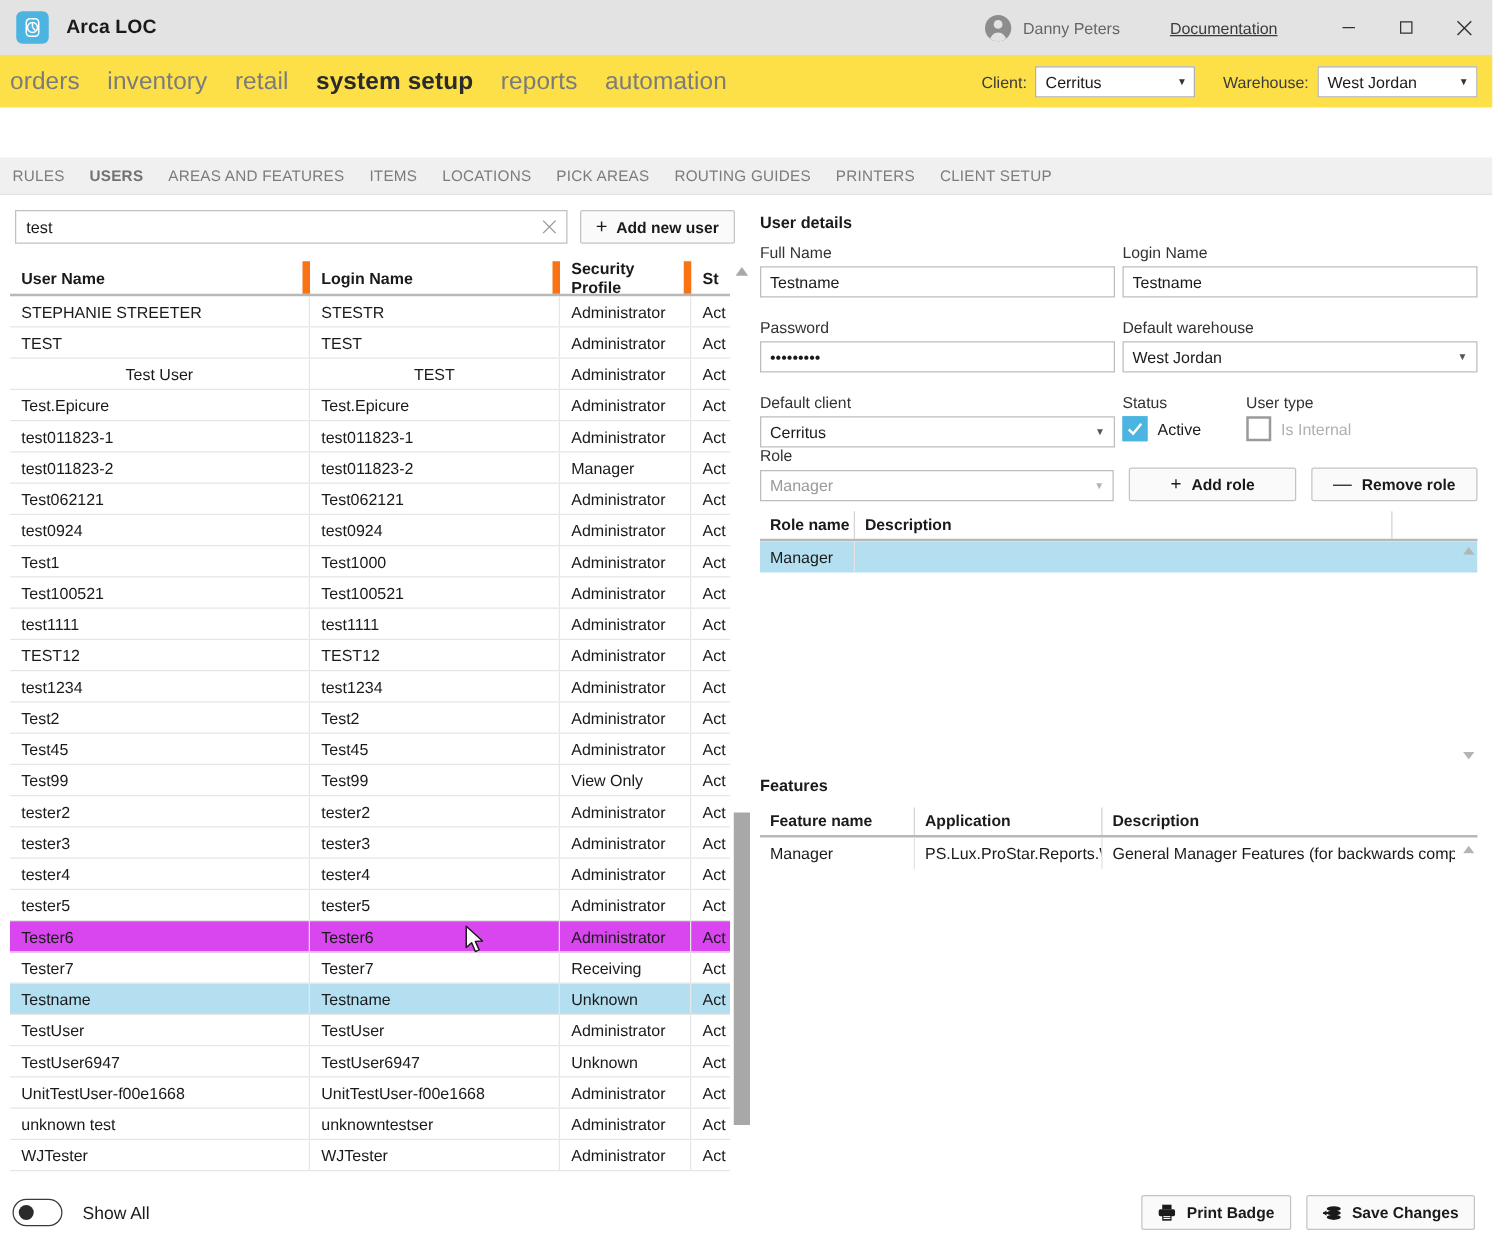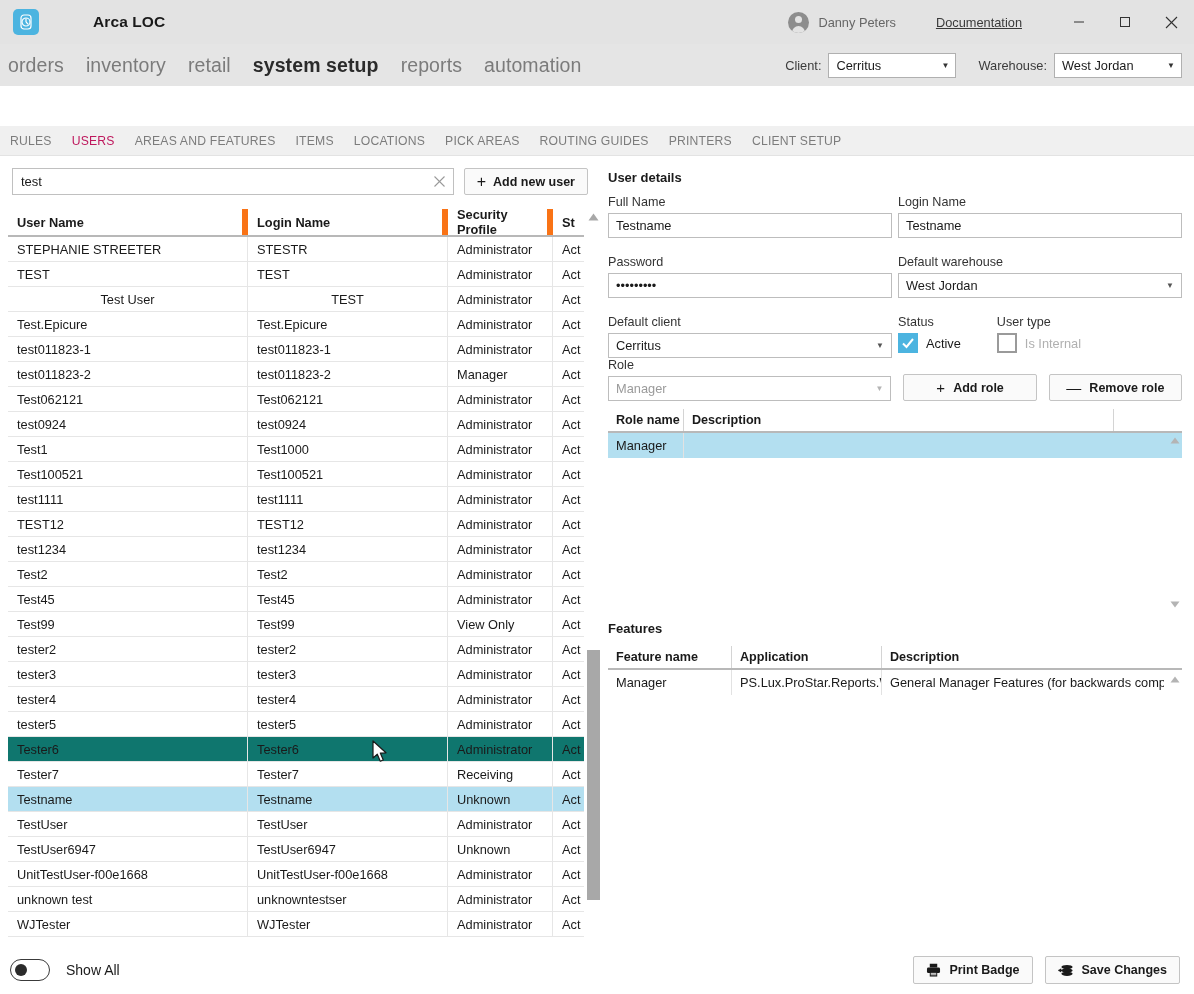--- a/index.html
+++ b/index.html
@@ -10,40 +10,40 @@
     background: #ffffff;
     color: #1a1a1a;
     overflow: hidden;
     position: relative;
     -webkit-font-smoothing: antialiased;
   }
 
   
   .titlebar {
     height: 44px; background:#e3e3e3;
-    display:flex; align-items:center; position:relative;gap:40px;
+    display:flex; align-items:center; position:relative;
   }
   .logo-box {
     width:26px; height:26px; border-radius:5px; background:#4cb4e0;
     margin-left:13px; display:flex; align-items:center; justify-content:center;
   }
   .app-title { margin-left:14px; font-size:15.5px; font-weight:bold; color:#1a1a1a; letter-spacing:.1px;}
   .tb-right { position:absolute; right:0; top:0; height:44px; display:flex; align-items:center; }
   .avatar-wrap { display:flex; align-items:center; }
   .avatar { width:21px; height:21px; border-radius:50%; background:#8d8d8d; position:relative; overflow:hidden; }
   .avatar::before{content:"";position:absolute;width:7px;height:7px;border-radius:50%;background:#e3e3e3;left:7px;top:4px;}
   .avatar::after{content:"";position:absolute;width:13px;height:9px;border-radius:7px 7px 0 0;background:#e3e3e3;left:4px;top:14px;}
   .user-name { margin-left:9px; font-size:12.8px; color:#666; }
   .doc-link { margin-left:40px; font-size:12.8px; color:#3a3a3a; text-decoration:underline; cursor:pointer; }
   .wbtn { width:46px; height:44px; display:flex; align-items:center; justify-content:center; cursor:pointer; }
   #win-group { margin-left:34px; display:flex; }
 
   
   .mainnav {
-    height:42px; background:#e5e5e5; display:flex; align-items:center; position:relative;
+    height:42px; background:#fde047; display:flex; align-items:center; position:relative;
   }
   .mainnav .items { display:flex; align-items:baseline; padding-left:8px; }
   .mainnav .item {
     font-size:19.5px; color:#7b7b7b; margin-right:22px; cursor:pointer; letter-spacing:.1px;
   }
   .mainnav .item.active { color:#2b2b2b; font-weight:bold; }
   .nav-right { position:absolute; right:12px; top:0; height:42px; display:flex; align-items:center; }
   .nav-right .lbl { font-size:12.8px; color:#3b3b3b; margin-right:7px; }
   .sel {
     height:25px; border:1px solid #b0b0b0; background:#fff; font-size:12.8px;
@@ -51,21 +51,21 @@
     position:relative;
   }
   .sel .cap { flex:1; }
   .sel .arrow { width:16px; text-align:center; font-size:8px; color:#333; }
   #client-select { width:128px; margin-right:22px; }
   #warehouse-select { width:128px; }
 
   
   .subnav { height:30px; background:#f0f0f0; display:flex; align-items:center; padding-left:10px; border-bottom:1px solid #e3e3e3;margin-top:40px;}
   .subnav .t { font-size:12.2px; color:#7c7c7c; margin-right:20px; cursor:pointer; letter-spacing:.2px;}
-  .subnav .t.active { color:#be185d; font-weight:normal; }
+  .subnav .t.active { color:#737373; font-weight:bold; }
 
   
   .content { display:flex; height:868px; background:#fff; }
   .left-pane { width:600px; position:relative; background:#fff; }
   .right-pane { width:594px; position:relative; background:#fff; }
 
   
   .searchrow { display:flex; align-items:center; padding:12px 12px 0 12px; }
   .search-wrap { position:relative; flex:1; }
   .search-input {
@@ -96,21 +96,21 @@
   .c-login { width:200px; }
   .c-sec   { width:105px; }
   .c-st    { width:31px; border-right:none !important; }
   .ut-body { height:calc(100% - 28px); overflow:hidden; position:relative; }
   .row { display:flex; height:25px; border-bottom:1px solid #e6e6e6;text-align:right; }
   .row .td {
     font-size:12.8px; color:#1a1a1a; display:flex; align-items:center;
     padding-left:9px; border-right:1px solid #e6e6e6; height:100%; overflow:hidden; white-space:nowrap;
   }
   .row .td.c-st { border-right:none; }
-  .row.sel-strong { background:#0f766e; }
+  .row.sel-strong { background:#d946ef; }
   .row.sel-light  { background:#b3dff0; }
   .row.center .td.c-user, .row.center .td.c-login { justify-content:center; padding-left:0; }
 
   
   .vscroll {
     position:absolute; right:-18px; top:0; width:18px; height:100%; background:#fff;
   }
   .vs-arrow { width:18px; height:16px; display:flex; align-items:center; justify-content:center; cursor:pointer;}
   .vs-track { position:absolute; top:16px; bottom:16px; width:18px; }
   .vs-thumb { position:absolute; left:3px; width:13px; background:#a8a8a8; cursor:pointer; }

